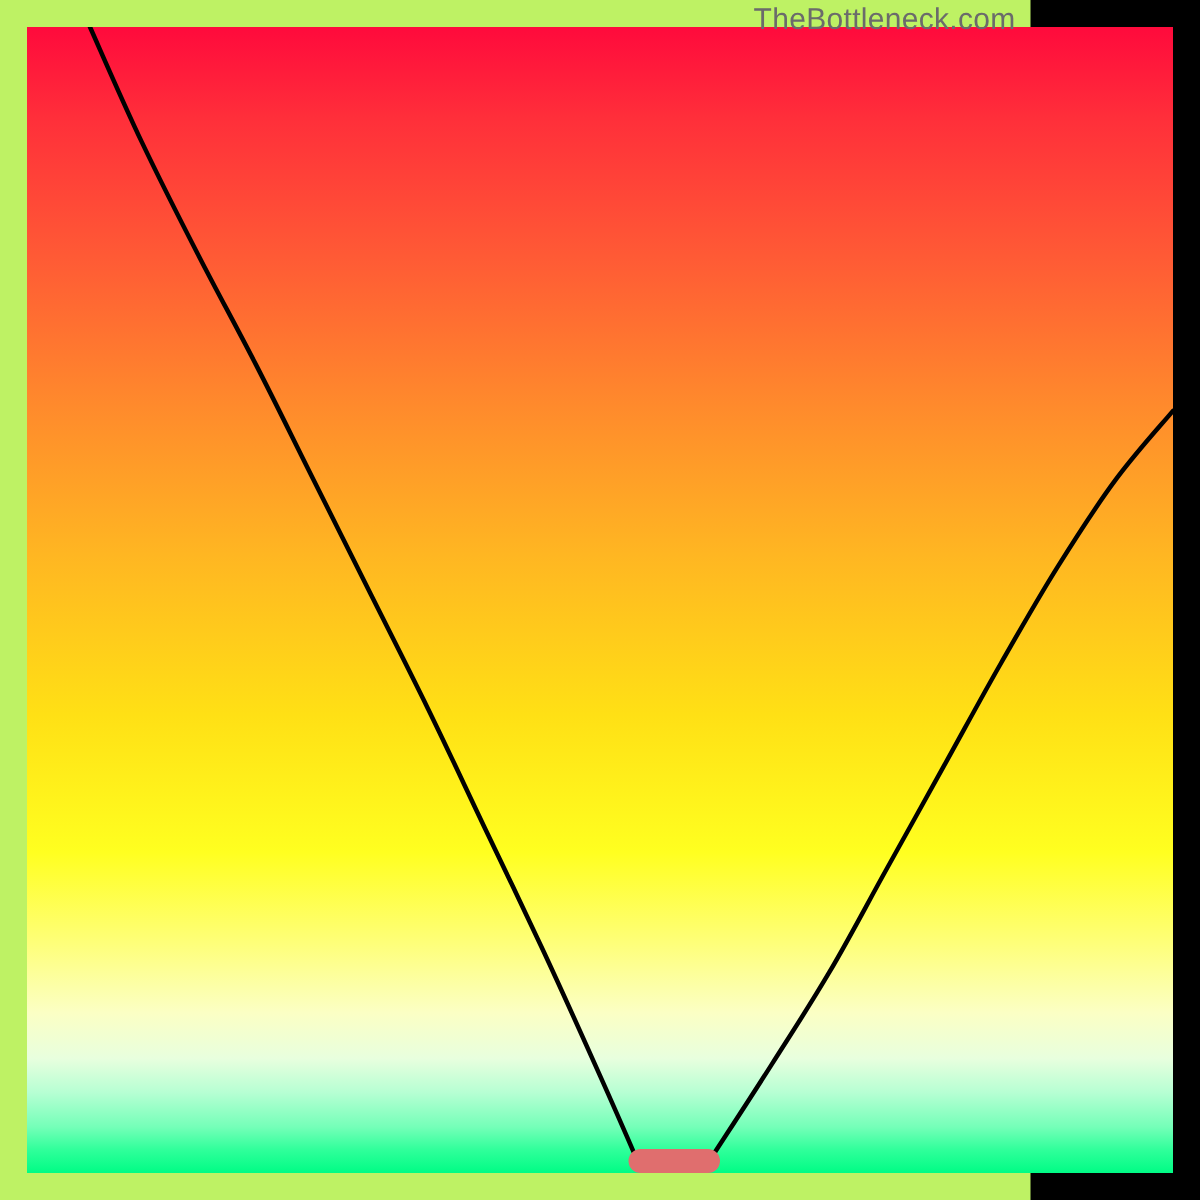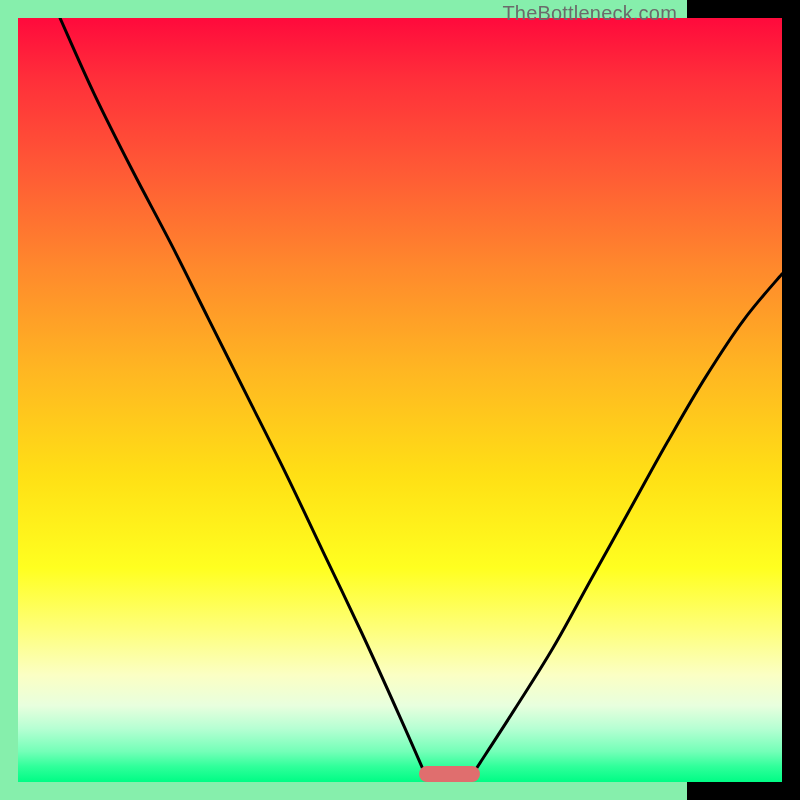--- a/index.html
+++ b/index.html
@@ -8,21 +8,21 @@
     width: 800px;
     height: 800px;
     background: #000;
     overflow: hidden;
     font-family: Arial, Helvetica, sans-serif;
   }
   .frame {
     position: relative;
     width: 687px;
     height: 800px;
-    background: #86efac;
+    background: #bef264;
   }
   .plot-area {
     position: absolute;
     left: 18px;
     top: 18px;
     width: 764px;
     height: 764px;
     background: linear-gradient(to bottom,
       #ff0a3c 0%,
       #ff2f3a 8%,

